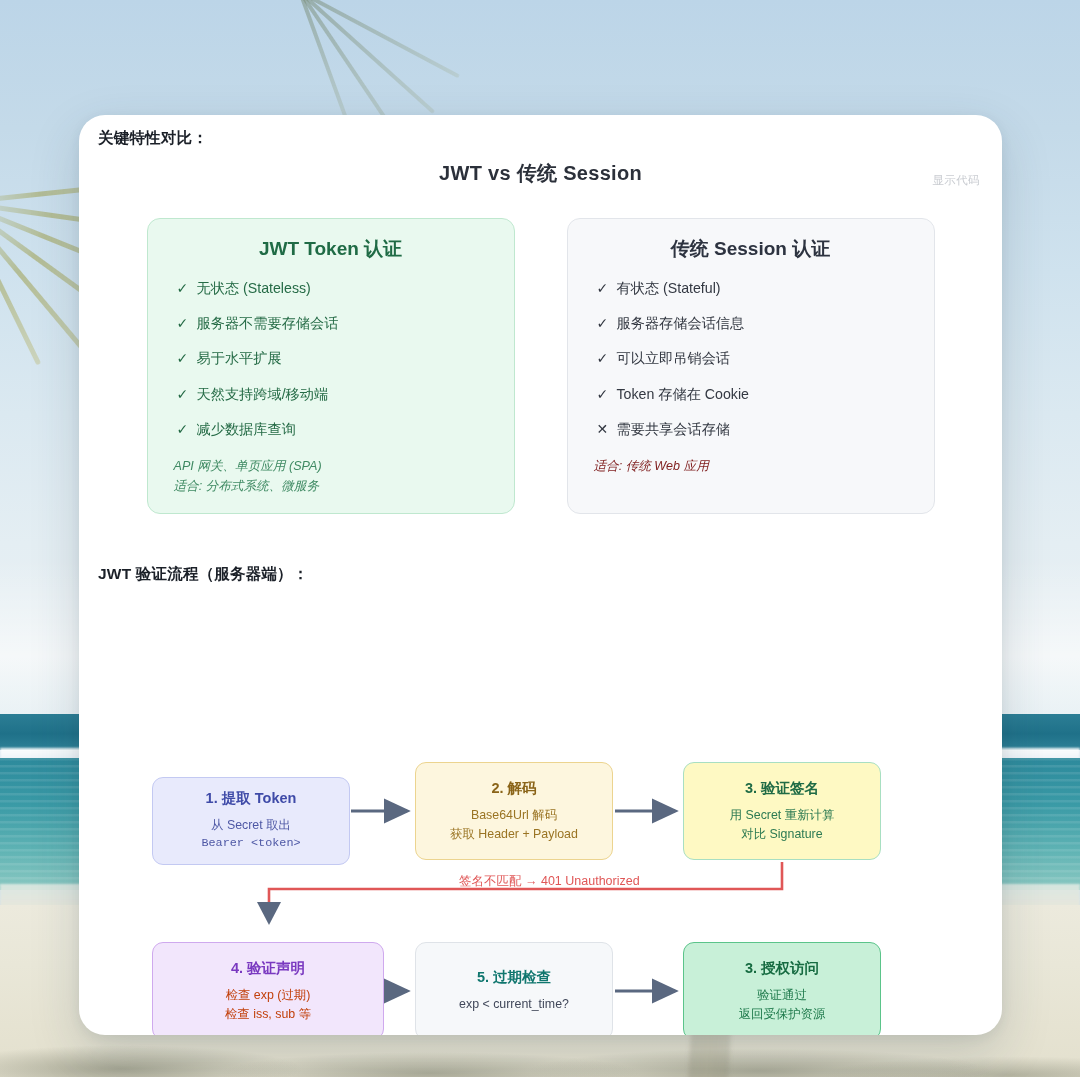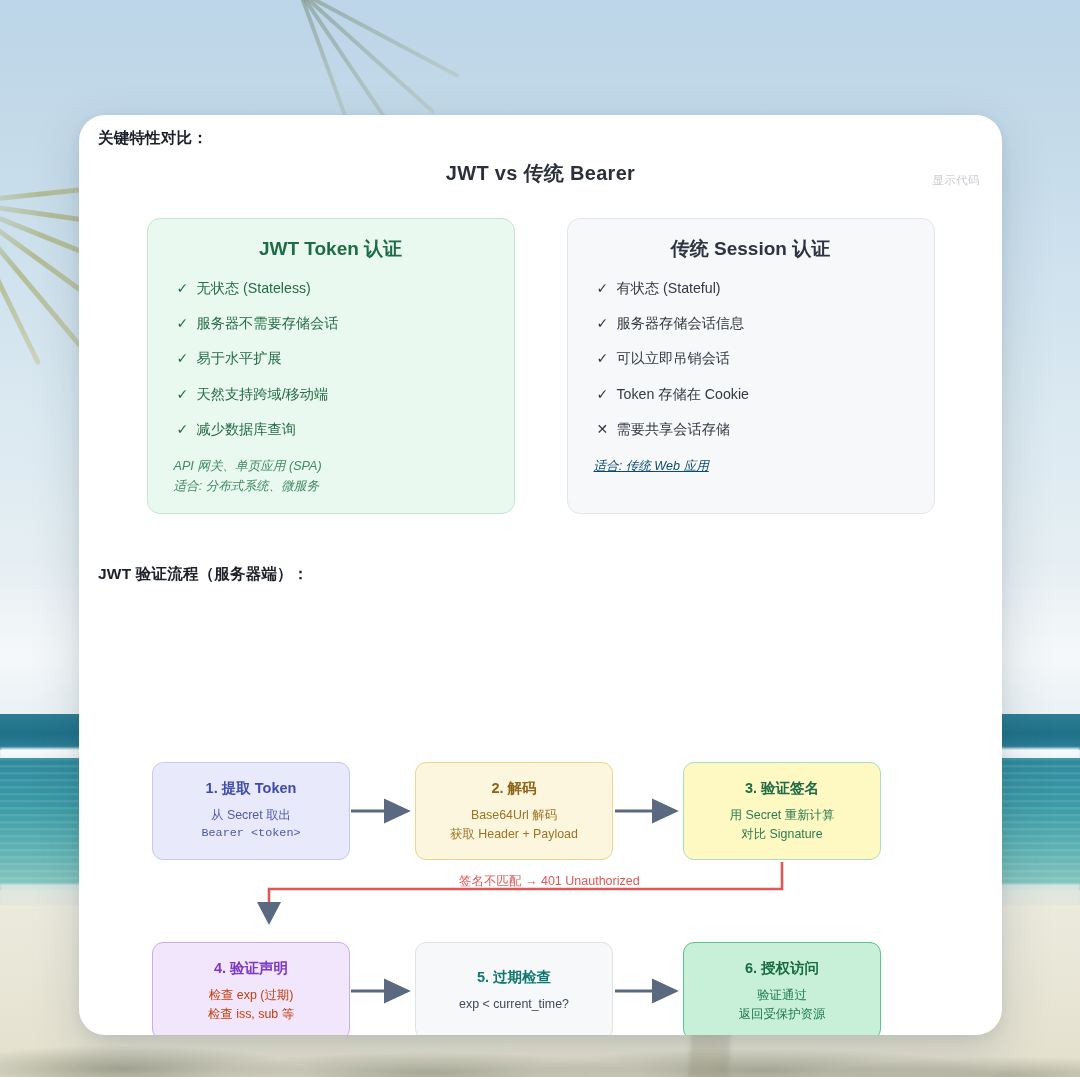--- a/index.html
+++ b/index.html
@@ -221,21 +221,21 @@
   .cmp-card.sess .cmp-item { color: #333842; }
   .mark { font-size: 14px; width: 11px; display: inline-block; }
 
   .cmp-note {
     font-size: 12.6px;
     font-style: italic;
     line-height: 1.55;
     margin-top: 16px;
   }
   .cmp-card.jwt .cmp-note { color: #3f8a63; }
-  .cmp-card.sess .cmp-note { color: #0c4a6e; text-decoration: underline; }
+  .cmp-card.sess .cmp-note { color: #7f1d1d; }
 
   
   #flow-block {
     position: absolute;
     left: 0; top: 482px;
     width: 923px;
     height: 430px;
   }
   #flow-title {
     text-align: center;
@@ -257,36 +257,36 @@
     display: flex;
     flex-direction: column;
     align-items: center;
     justify-content: center;
     text-align: center;
     padding: 8px 6px;
   }
   .node-title { font-weight: bold; font-size: 14.5px; margin-bottom: 8px; }
   .node-sub   { font-size: 12.4px; line-height: 1.5; }
 
-  .n1 { left: 73px;  top: 165px; width: 198px; height: 98px;
+  .n1 { left: 73px;  top: 180px; width: 198px; height: 88px;
         background: #e8eafc; border: 1.5px solid #c3c9f2; }
   .n1 .node-title { color: #3f4ba8; }
   .n1 .node-sub   { color: #4e58a5; }
 
   .n2 { left: 336px; top: 165px; width: 198px; height: 98px;
         background: #fdf6de; border: 1.5px solid #ecd48f; }
   .n2 .node-title { color: #8a6418; }
   .n2 .node-sub   { color: #9a7423; }
 
   .n3 { left: 604px; top: 165px; width: 198px; height: 98px;
         background: #fef9c3; border: 1.5px solid #a8dfc2; }
   .n3 .node-title { color: #1f6b45; }
   .n3 .node-sub   { color: #2c7a52; }
 
-  .n4 { left: 73px;  top: 345px; width: 198px; height: 98px;
+  .n4 { left: 73px;  top: 345px; width: 232px; height: 98px;
         background: #f2e6fc; border: 1.5px solid #cfa9ee; }
   .n4 .node-title { color: #7a39c0; }
   .n4 .node-sub   { color: #c2410c; }
 
   .n5 { left: 336px; top: 345px; width: 198px; height: 98px;
         background: #f6f8fa; border: 1.5px solid #dfe3e8; }
   .n5 .node-title { color: #0f766e; }
   .n5 .node-sub   { color: #41485a; }
 
   .n6 { left: 604px; top: 345px; width: 198px; height: 98px;
@@ -336,21 +336,21 @@
   <div class="trunk"></div>
 </div>
 
 <div id="card">
 
   <div class="section-label" id="label-compare">关键特性对比：</div>
 
   <div class="show-code">显示代码</div>
 
   <div id="compare-block">
-    <div class="chart-title">JWT vs 传统 Bearer</div>
+    <div class="chart-title">JWT vs 传统 Session</div>
 
     <div id="compare-cards">
 
       <div class="cmp-card jwt">
         <div class="cmp-head">JWT Token 认证</div>
 
         <div class="cmp-item">
           <span class="mark">✓</span>
           <span>无状态 (Stateless)</span>
         </div>
@@ -474,21 +474,21 @@
     </div>
 
     <div class="node n5">
       <div class="node-title">5. 过期检查</div>
       <div class="node-sub">
         <div>exp &lt; current_time?</div>
       </div>
     </div>
 
     <div class="node n6">
-      <div class="node-title">6. 授权访问</div>
+      <div class="node-title">3. 授权访问</div>
       <div class="node-sub">
         <div>验证通过</div>
         <div>返回受保护资源</div>
       </div>
     </div>
 
     <div class="err-label" id="err1">签名不匹配 → 401 Unauthorized</div>
 
   </div>
 

